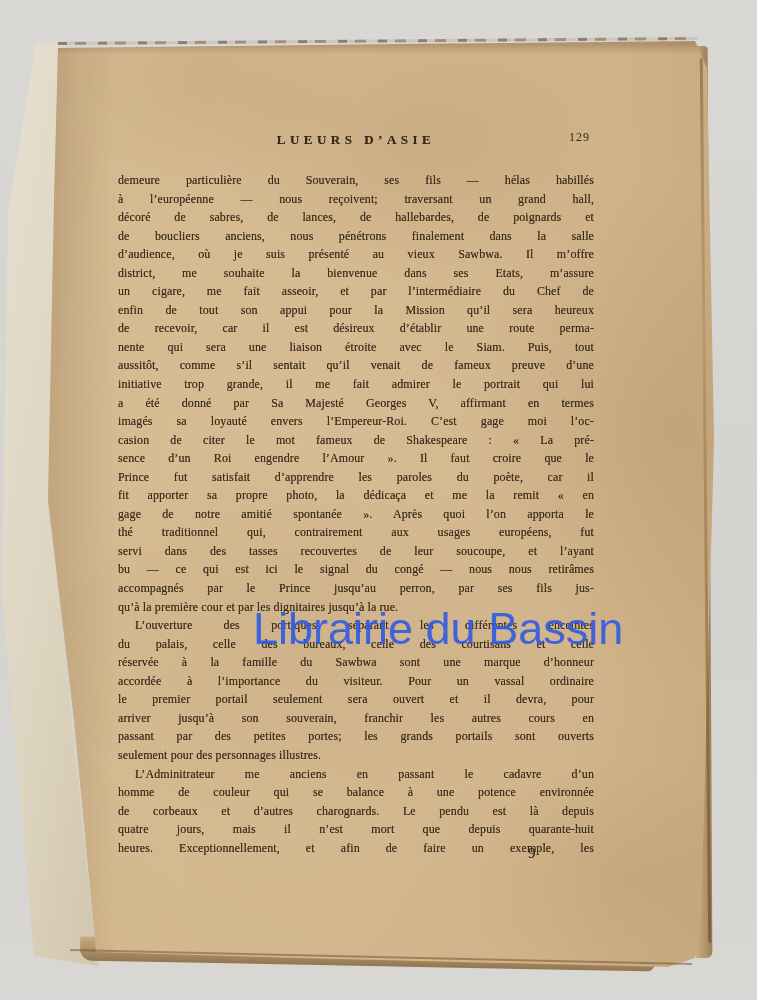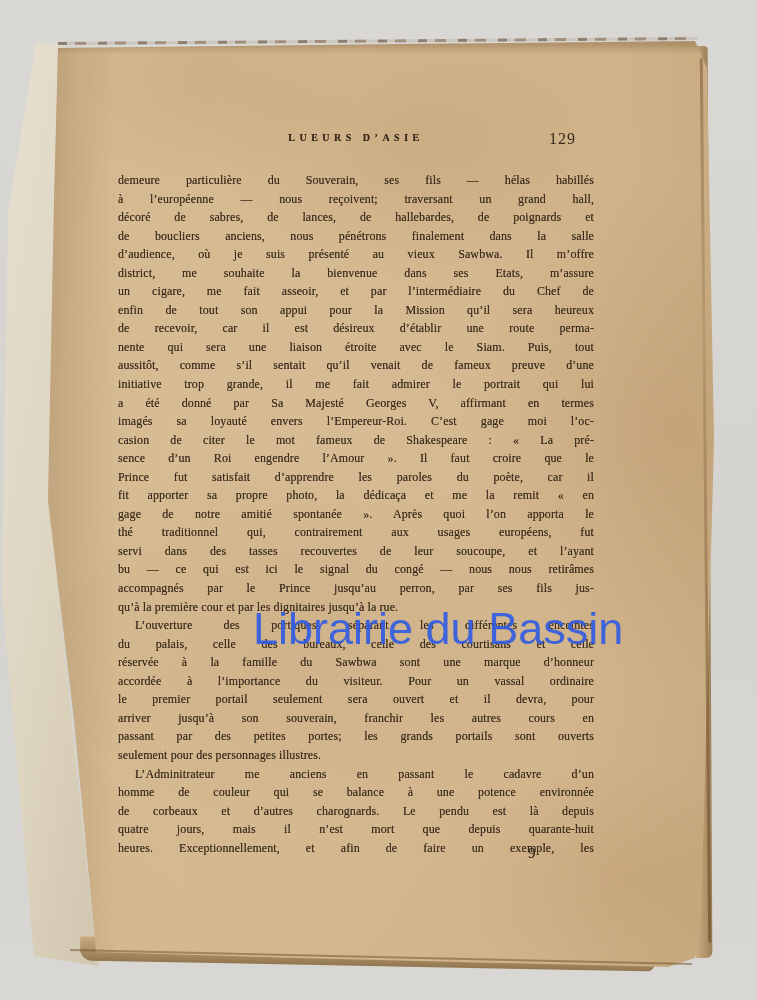--- a/index.html
+++ b/index.html
@@ -52,24 +52,24 @@
     background:linear-gradient(180deg,rgba(122,85,48,.55),rgba(122,85,48,.18) 30%,rgba(122,85,48,.45) 60%,rgba(100,70,40,.6));
   }
   .wear-bottom{
     position:absolute;left:70px;top:949px;width:622px;height:2px;
     transform:rotate(1.3deg);transform-origin:left center;
     background:rgba(110,76,42,.5);
   }
   
   .hdr{position:absolute;left:118px;top:132px;width:476px;color:#38291a;}
   .hdr-title{
-    text-align:center;font-size:10px;font-weight:700;letter-spacing:4.5px;
+    text-align:center;font-size:13px;font-weight:700;letter-spacing:4.5px;
     text-shadow:0 0 .4px rgba(56,41,26,.7);
   }
-  .hdr-num{position:absolute;right:18px;top:-2px;font-size:16px;font-weight:400;letter-spacing:1px;}
+  .hdr-num{position:absolute;right:4px;top:-2px;font-size:12px;font-weight:400;letter-spacing:1px;}
   
   .textblock{position:absolute;left:118px;top:171px;width:476px;color:#38291a;}
   .line{
     font-size:12px;line-height:18.55px;height:18.55px;
     text-align:justify;text-align-last:justify;letter-spacing:.1px;
     text-shadow:0 0 .5px rgba(56,41,26,.55);
   }
   .line.indent{text-indent:17px;}
   .line.end{text-align-last:left;}
   

